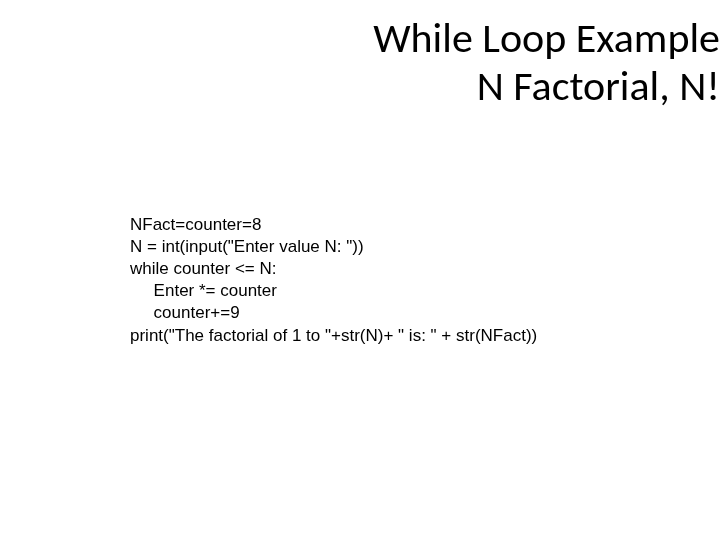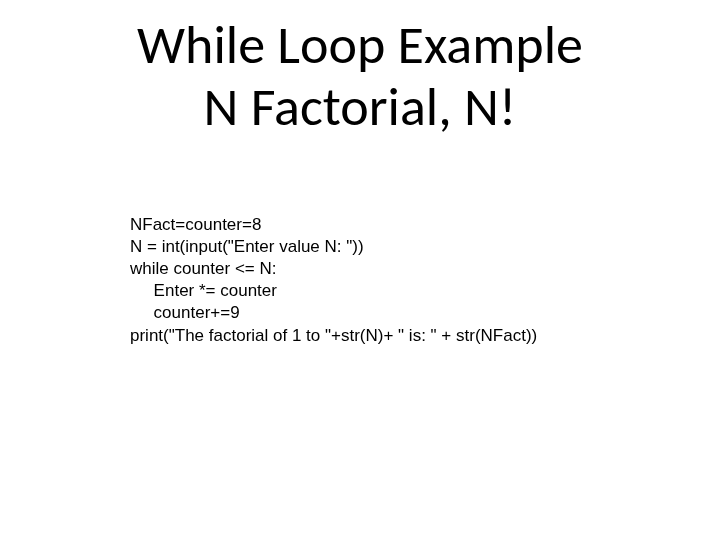--- a/index.html
+++ b/index.html
@@ -5,22 +5,22 @@
     * { margin: 0; padding: 0; box-sizing: border-box; }
     body {
       width: 720px;
       height: 540px;
       background: #ffffff;
       font-family: Calibri, "Segoe UI", Arial, sans-serif;
       color: #000000;
       position: relative;
     }
     .title {
-      text-align: center;
-      font-size: 54px;
+      text-align: right;
+      font-size: 42px;
       font-weight: 400;
       line-height: 1.15;
       padding-top: 14px;
       letter-spacing: 0px;
     }
     .code-block {
       position: absolute;
       top: 192px;
       left: 130px;
       font-family: Arial, Helvetica, sans-serif;

